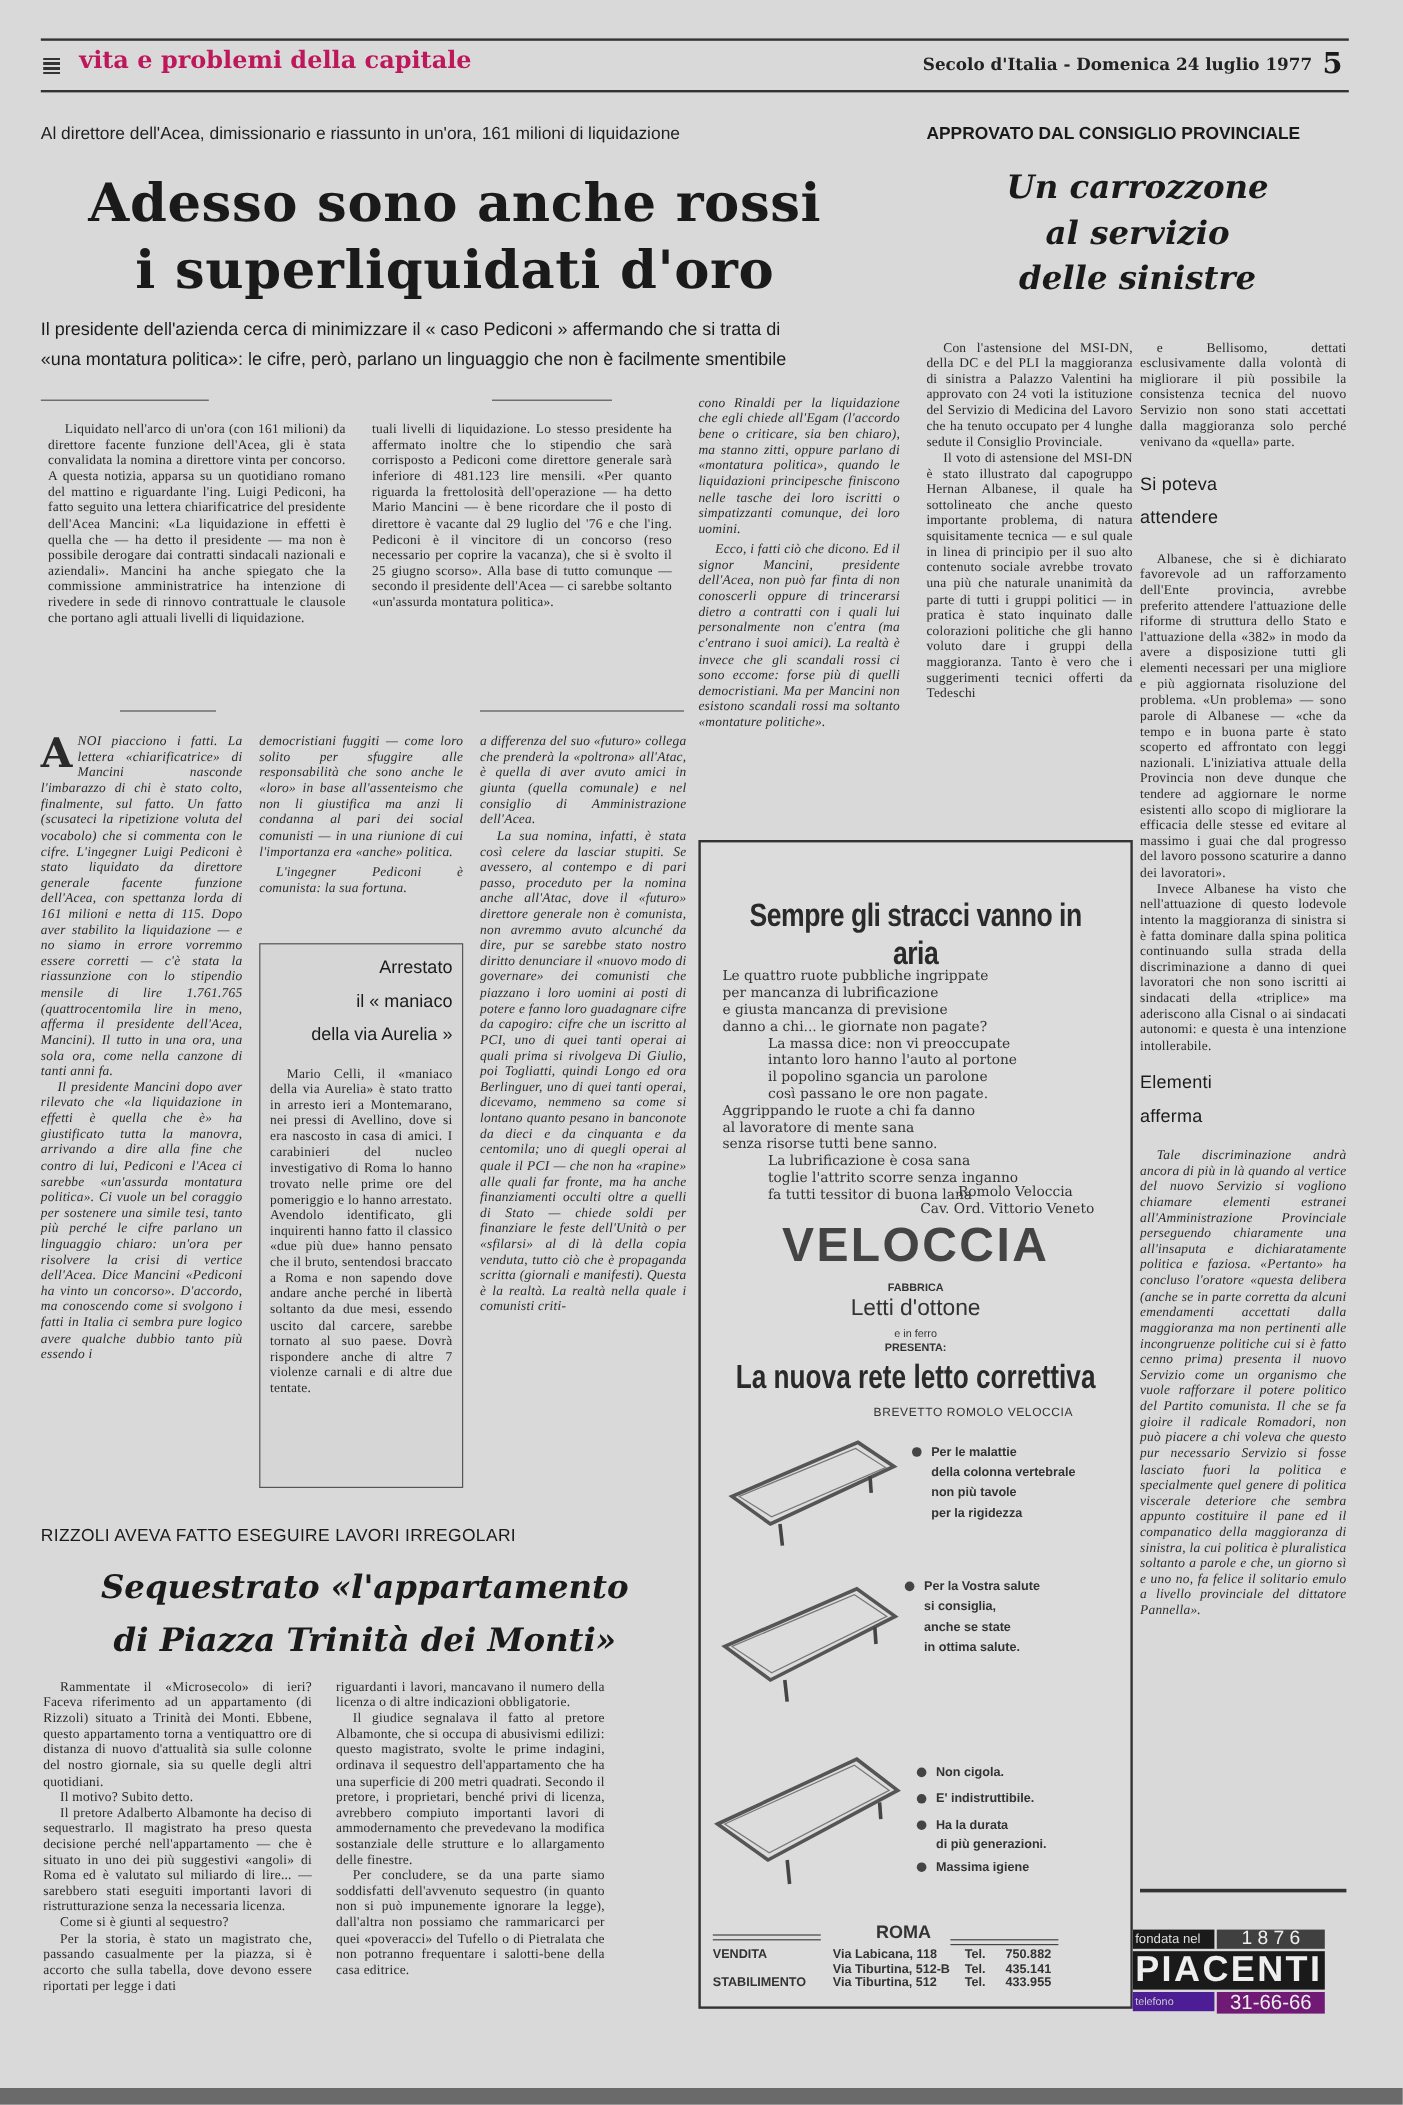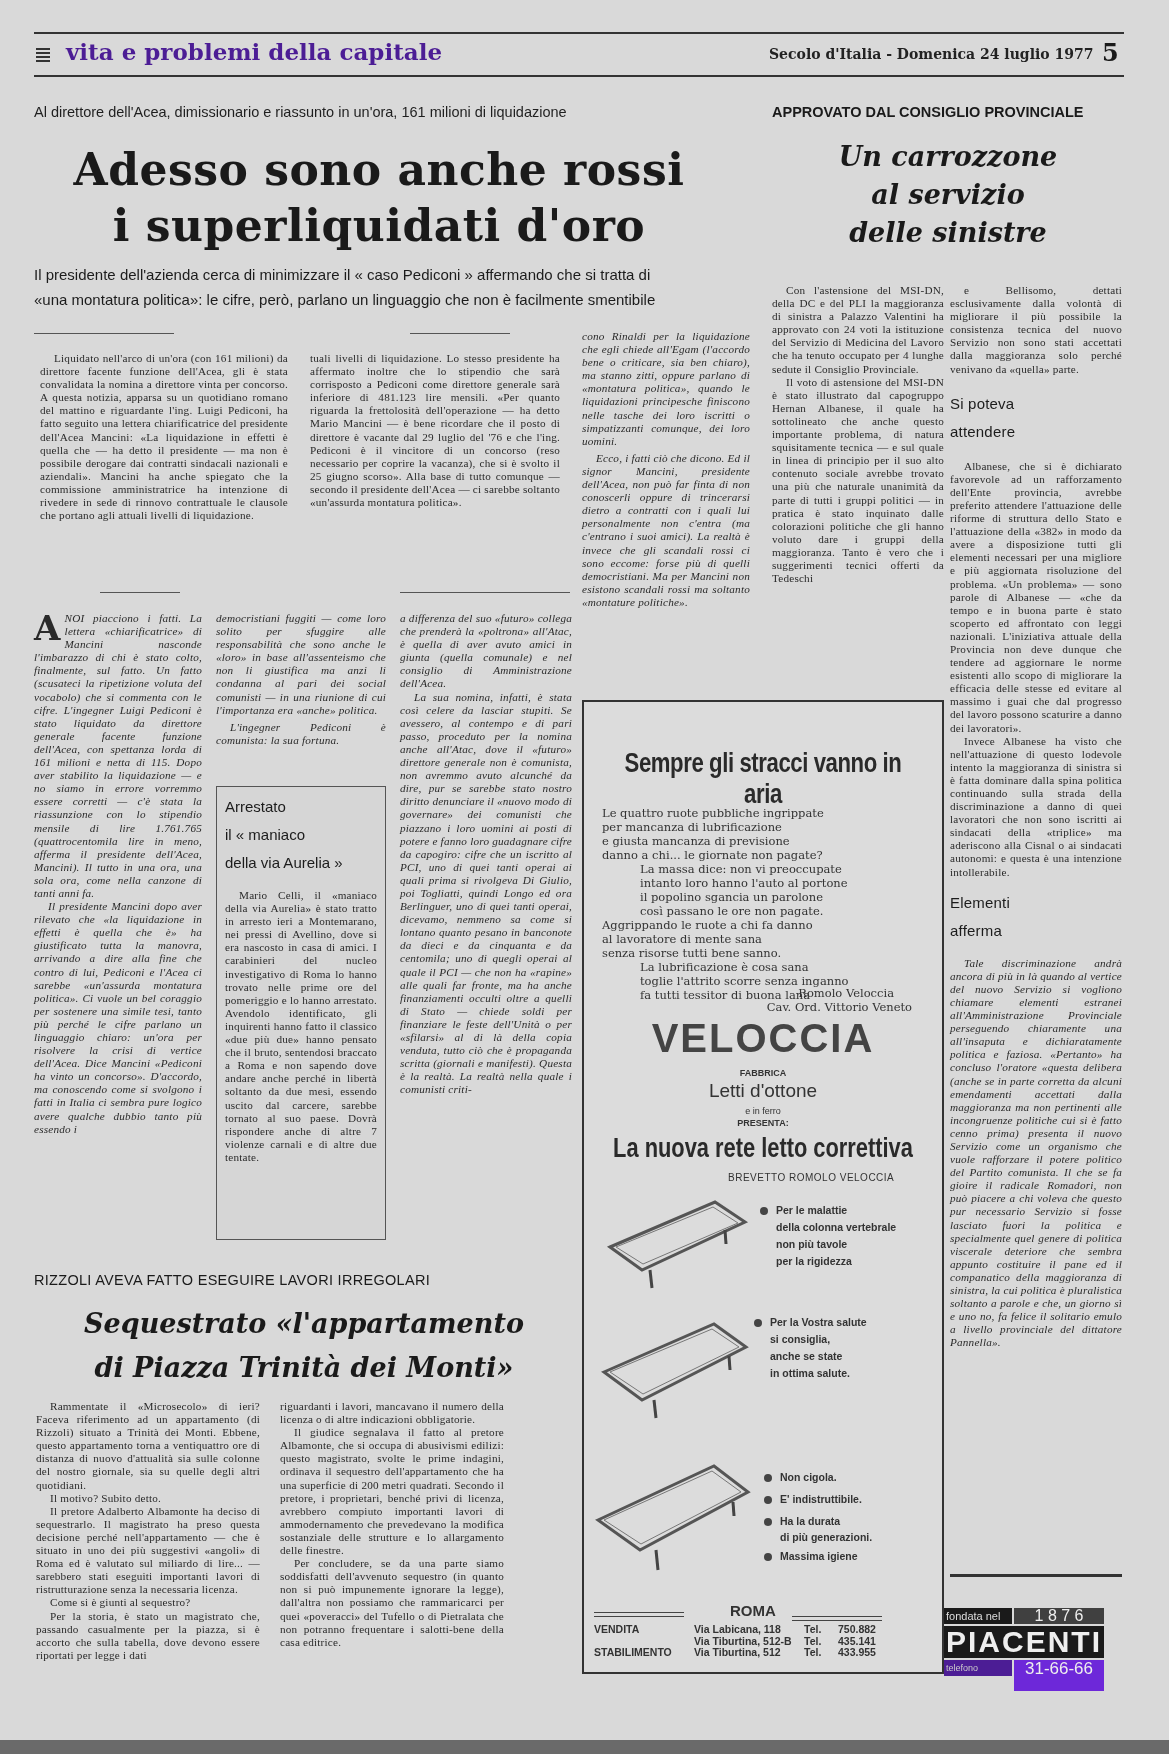--- a/index.html
+++ b/index.html
@@ -18,21 +18,21 @@
   .ad-box{position:absolute;border:2px solid #333;background:#dcdcdc;}
   .dropcap{float:left;font-size:34px;line-height:28px;font-weight:bold;margin:2px 4px 0 0;font-family:"DejaVu Serif",serif;font-style:normal;}
   .bullet{display:inline-block;width:8px;height:8px;border-radius:50%;background:#444;margin-right:8px;vertical-align:middle;}
 </style>
 </head>
 <body>
 
 <div class="rule" style="left:34px;top:32px;width:1090px;"></div>
 <div class="abs" style="left:34px;top:36px;width:1090px;height:36px;">
   <span class="abs" style="left:2px;top:10px;width:14px;height:16px;background:repeating-linear-gradient(0deg,#333 0 2px,#d9d9d9 2px 4px);"></span>
-  <span class="abs serif" style="left:32px;top:2px;font-size:23px;font-weight:bold;color:#4c1d95;">vita e problemi della capitale</span>
+  <span class="abs serif" style="left:32px;top:2px;font-size:20px;font-weight:bold;color:#be185d;">vita e problemi della capitale</span>
   <span class="abs serif" style="left:735px;top:10px;font-size:14px;font-weight:bold;color:#222;">Secolo d'Italia - Domenica 24 luglio 1977</span>
   <span class="abs serif" style="left:1068px;top:2px;font-size:24px;font-weight:bold;color:#1a1a1a;">5</span>
 </div>
 <div class="rule" style="left:34px;top:75px;width:1090px;"></div>
 
 <div class="abs kicker" style="left:34px;top:104px;width:680px;">Al direttore dell'Acea, dimissionario e riassunto in un'ora, 161 milioni di liquidazione</div>
 <div class="abs headline-main" style="left:34px;top:142px;width:690px;">
   <div>Adesso sono anche rossi</div>
   <div>i superliquidati d'oro</div>
 </div>
@@ -63,21 +63,21 @@
 <div class="abs body-text ital" style="left:216px;top:612px;width:170px;">
   <p style="text-indent:0;">democristiani fuggiti — come loro solito per sfuggire alle responsabilità che sono anche le «loro» in base all'assenteismo che non li giustifica ma anzi li condanna al pari dei social comunisti — in una riunione di cui l'importanza era «anche» politica.</p>
   <p style="margin-top:4px;">L'ingegner Pediconi è comunista: la sua fortuna.</p>
 </div>
 <div class="abs body-text ital" style="left:400px;top:612px;width:172px;">
   <p style="text-indent:0;">a differenza del suo «futuro» collega che prenderà la «poltrona» all'Atac, è quella di aver avuto amici in giunta (quella comunale) e nel consiglio di Amministrazione dell'Acea.</p>
   <p>La sua nomina, infatti, è stata così celere da lasciar stupiti. Se avessero, al contempo e di pari passo, proceduto per la nomina anche all'Atac, dove il «futuro» direttore generale non è comunista, non avremmo avuto alcunché da dire, pur se sarebbe stato nostro diritto denunciare il «nuovo modo di governare» dei comunisti che piazzano i loro uomini ai posti di potere e fanno loro guadagnare cifre da capogiro: cifre che un iscritto al PCI, uno di quei tanti operai ai quali prima si rivolgeva Di Giulio, poi Togliatti, quindi Longo ed ora Berlinguer, uno di quei tanti operai, dicevamo, nemmeno sa come si lontano quanto pesano in banconote da dieci e da cinquanta e da centomila; uno di quegli operai al quale il PCI — che non ha «rapine» alle quali far fronte, ma ha anche finanziamenti occulti oltre a quelli di Stato — chiede soldi per finanziare le feste dell'Unità o per «sfilarsi» al di là della copia venduta, tutto ciò che è propaganda scritta (giornali e manifesti). Questa è la realtà. La realtà nella quale i comunisti criti-</p>
 </div>
 
 <div class="abs" style="left:216px;top:786px;width:168px;height:452px;border:1.5px solid #555;background:#d6d6d6;">
-  <div class="sec-head" style="padding:6px 8px 0 8px;line-height:28px;">
+  <div class="sec-head" style="padding:6px 8px 0 8px;line-height:28px;text-align:right;">
     <div>Arrestato</div>
     <div>il « maniaco</div>
     <div>della via Aurelia »</div>
   </div>
   <div class="body-text" style="padding:12px 8px 0 8px;">
     <p>Mario Celli, il «maniaco della via Aurelia» è stato tratto in arresto ieri a Montemarano, nei pressi di Avellino, dove si era nascosto in casa di amici. I carabinieri del nucleo investigativo di Roma lo hanno trovato nelle prime ore del pomeriggio e lo hanno arrestato. Avendolo identificato, gli inquirenti hanno fatto il classico «due più due» hanno pensato che il bruto, sentendosi braccato a Roma e non sapendo dove andare anche perché in libertà soltanto da due mesi, essendo uscito dal carcere, sarebbe tornato al suo paese. Dovrà rispondere anche di altre 7 violenze carnali e di altre due tentate.</p>
   </div>
 </div>
 
 <div class="abs sans" style="left:772px;top:104px;font-size:14.5px;font-weight:bold;color:#1a1a1a;">APPROVATO DAL CONSIGLIO PROVINCIALE</div>
@@ -226,16 +226,16 @@
   </div>
 </div>
 
 <div class="abs" style="left:950px;top:1574px;width:172px;height:3px;background:#333;"></div>
 
 <div class="abs" style="left:944px;top:1608px;width:160px;height:70px;background:#d9d9d9;">
   <div class="abs sans" style="left:0;top:0;width:66px;height:16px;background:#1a1a1a;color:#ddd;font-size:11px;line-height:16px;padding-left:2px;">fondata nel</div>
   <div class="abs sans" style="left:70px;top:0;width:90px;height:16px;background:#404040;color:#eee;font-size:16px;line-height:16px;text-align:center;">1 8 7 6</div>
   <div class="abs sans" style="left:0;top:18px;width:160px;height:32px;background:#1a1a1a;color:#eee;font-size:30px;font-weight:bold;line-height:32px;text-align:center;letter-spacing:2px;">PIACENTI</div>
   <div class="abs sans" style="left:0;top:52px;width:66px;height:16px;background:#4c1d95;color:#ccc;font-size:9px;line-height:16px;padding-left:2px;">telefono</div>
-  <div class="abs sans" style="left:70px;top:52px;width:90px;height:31px;background:#6d28d9;color:#eee;font-size:17px;line-height:18px;text-align:center;">31-66-66</div>
+  <div class="abs sans" style="left:70px;top:52px;width:90px;height:18px;background:#701a75;color:#eee;font-size:17px;line-height:18px;text-align:center;">31-66-66</div>
 </div>
 
 <div class="abs" style="left:0;top:1740px;width:1169px;height:14px;background:#6a6a6a;"></div>
 
 </body></html>

